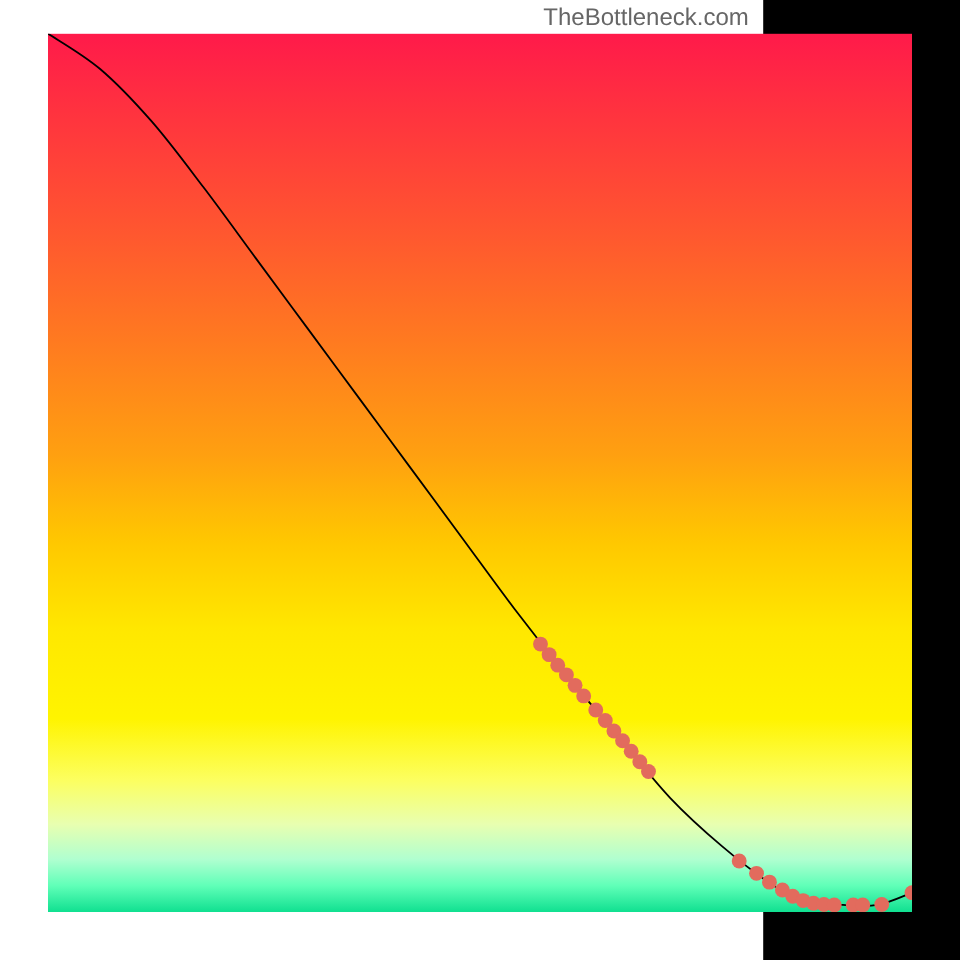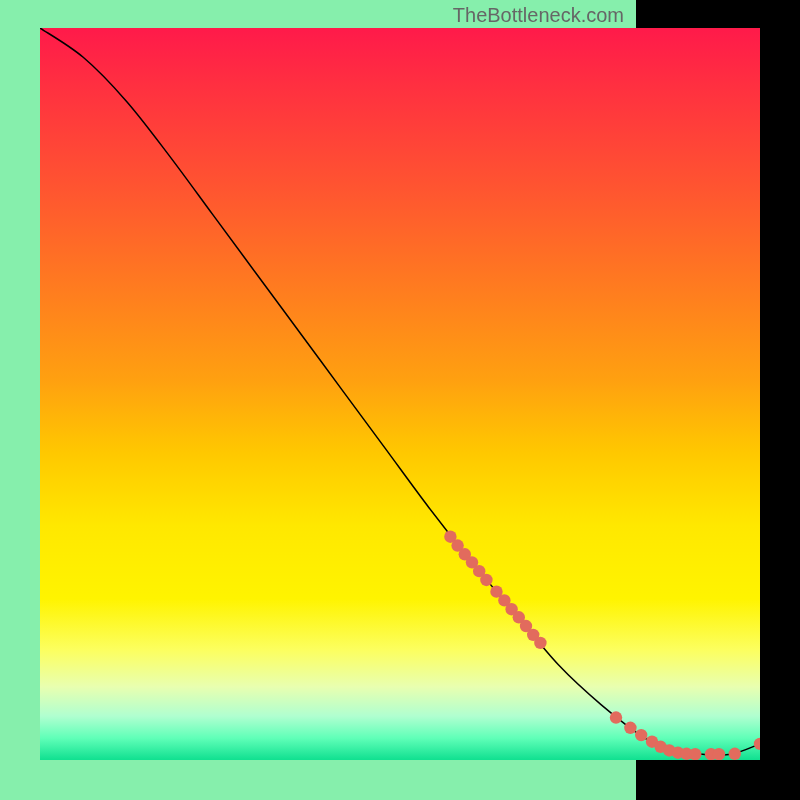--- a/index.html
+++ b/index.html
@@ -8,21 +8,21 @@
     background: #000;
     width: 800px;
     height: 800px;
     position: relative;
     font-family: Arial, sans-serif;
   }
   .container {
     width: 636px;
     height: 800px;
     position: relative;
-    background: #86efac;
+    background: #ffffff;
   }
   .watermark {
     position: absolute;
     top: 4px;
     right: 12px;
     color: #666;
     font-size: 20px;
     font-weight: 500;
     z-index: 10;
   }

